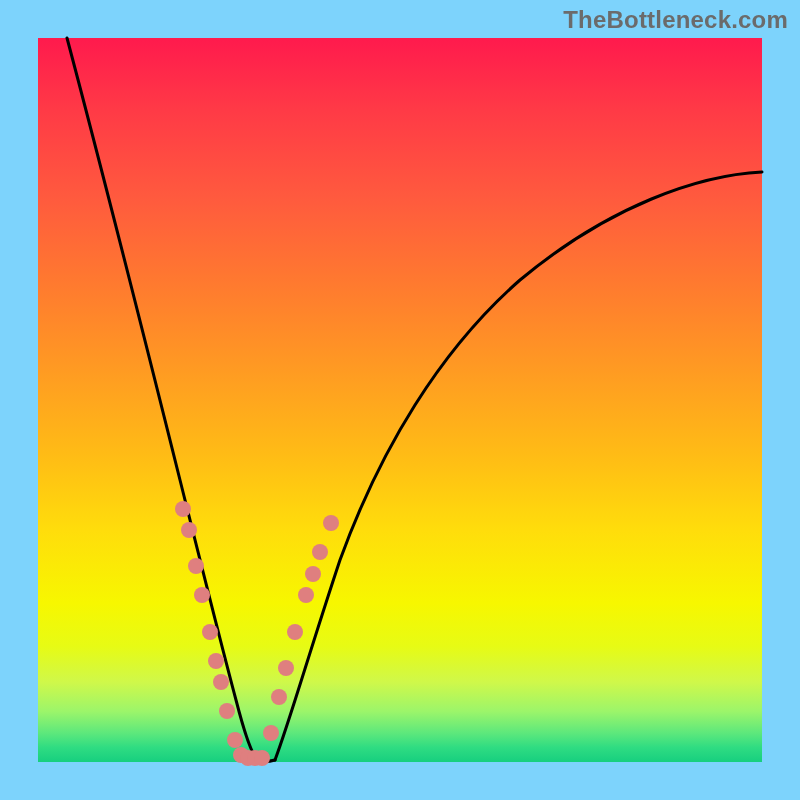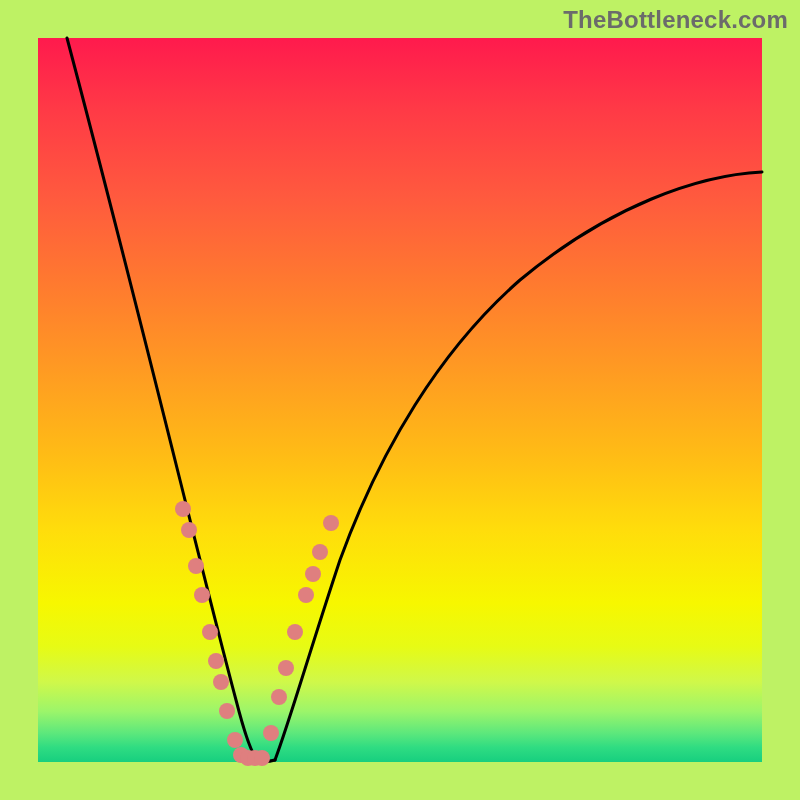--- a/index.html
+++ b/index.html
@@ -9,21 +9,21 @@
     height: 800px;
     background: #000000;
     overflow: hidden;
   }
   .frame {
     position: absolute;
     top: 0;
     left: 0;
     width: 800px;
     height: 800px;
-    background: #bef264;
+    background: #7dd3fc;
   }
   .plot-area {
     position: absolute;
     top: 38px;
     left: 38px;
     width: 724px;
     height: 724px;
     
     background: linear-gradient(
       to bottom,

